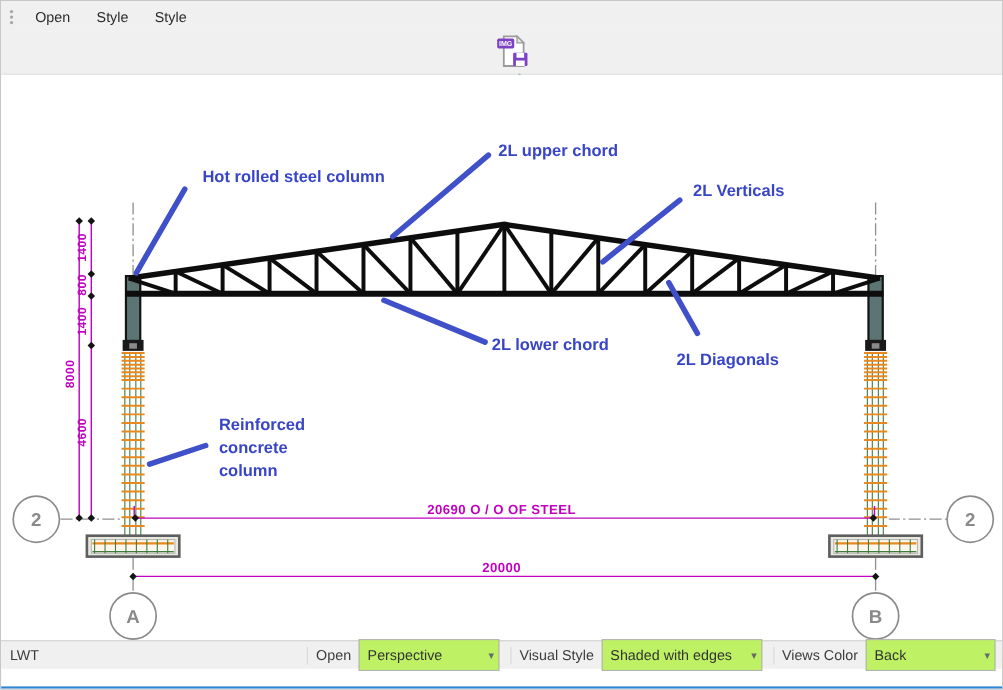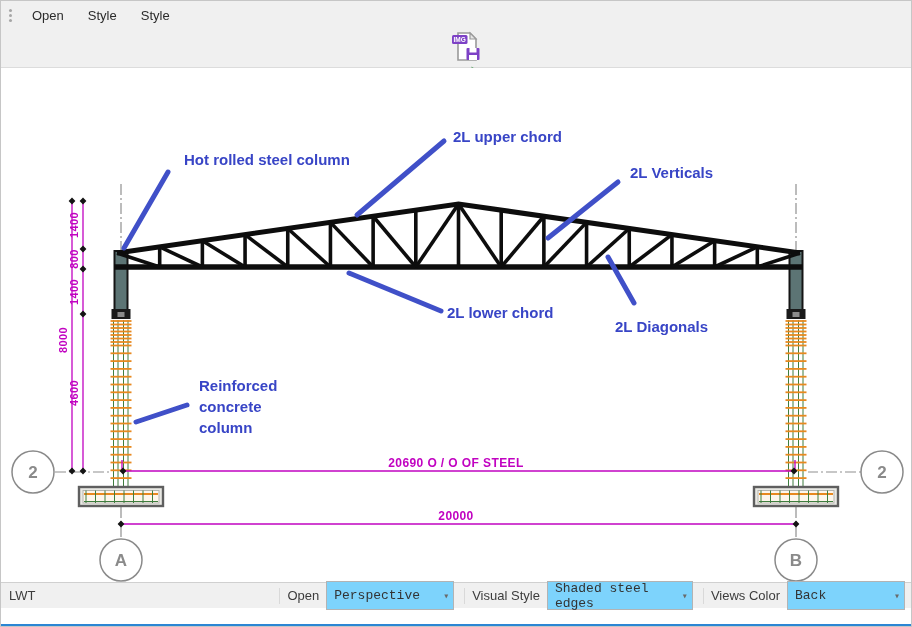--- a/index.html
+++ b/index.html
@@ -21,22 +21,22 @@
 
   
   .canvas { position:absolute; top:67px; left:0; width:912px; height:530px; background:#ffffff; }
 
   
   .statusbar { position:absolute; top:581px; left:0; width:912px; height:26px; background:#f0f0f0;
                border-top:1px solid #d0d0d0; display:flex; align-items:center; padding:0 8px; font-size:13px; color:#3c3c3c; }
   .sb-spacer { flex:1; }
   .sb-label { margin:0 7px; white-space:nowrap; }
   .sb-sep { width:1px; height:16px; background:#d9d9d9; }
-  .dropdown { height:29px; background:#7dd3fc; border:1px solid #b3b3b3; display:flex; align-items:center;
-              justify-content:space-between; padding:0 4px 0 7px; font-size:13px; color:#333;font-family:Liberation Mono, monospace; }
+  .dropdown { height:29px; background:#bef264; border:1px solid #b3b3b3; display:flex; align-items:center;
+              justify-content:space-between; padding:0 4px 0 7px; font-size:13px; color:#333; }
   .dd-arrow { color:#6a6a6a; font-size:10px; margin-left:6px; }
   .accentbar { position:absolute; top:623px; left:0; width:912px; height:4px; background:#2b86d4; }
 
   
   .anno  { font:bold 15px "Liberation Sans", sans-serif; fill:#3845c6; }
   .dimtxt{ font:bold 11px "Liberation Sans", sans-serif; fill:#c103c1; letter-spacing:.4px; }
   .dimtxt2{ font:bold 12px "Liberation Sans", sans-serif; fill:#c103c1; letter-spacing:.4px; }
   .bub   { font:bold 17px "Liberation Sans", sans-serif; fill:#8a8a8a; text-anchor:middle; }
 </style>
 </head>
@@ -360,21 +360,21 @@
     <div class="sb-spacer"></div>
     <div class="sb-sep"></div>
     <span class="sb-label">Open</span>
     <div class="dropdown" style="width:128px">
       <span>Perspective</span>
       <span class="dd-arrow">▾</span>
     </div>
     <div class="sb-sep" style="margin-left:10px"></div>
     <span class="sb-label">Visual Style</span>
     <div class="dropdown" style="width:146px">
-      <span>Shaded steel edges</span>
+      <span>Shaded with edges</span>
       <span class="dd-arrow">▾</span>
     </div>
     <div class="sb-sep" style="margin-left:10px"></div>
     <span class="sb-label">Views Color</span>
     <div class="dropdown" style="width:118px">
       <span>Back</span>
       <span class="dd-arrow">▾</span>
     </div>
   </div>
 

